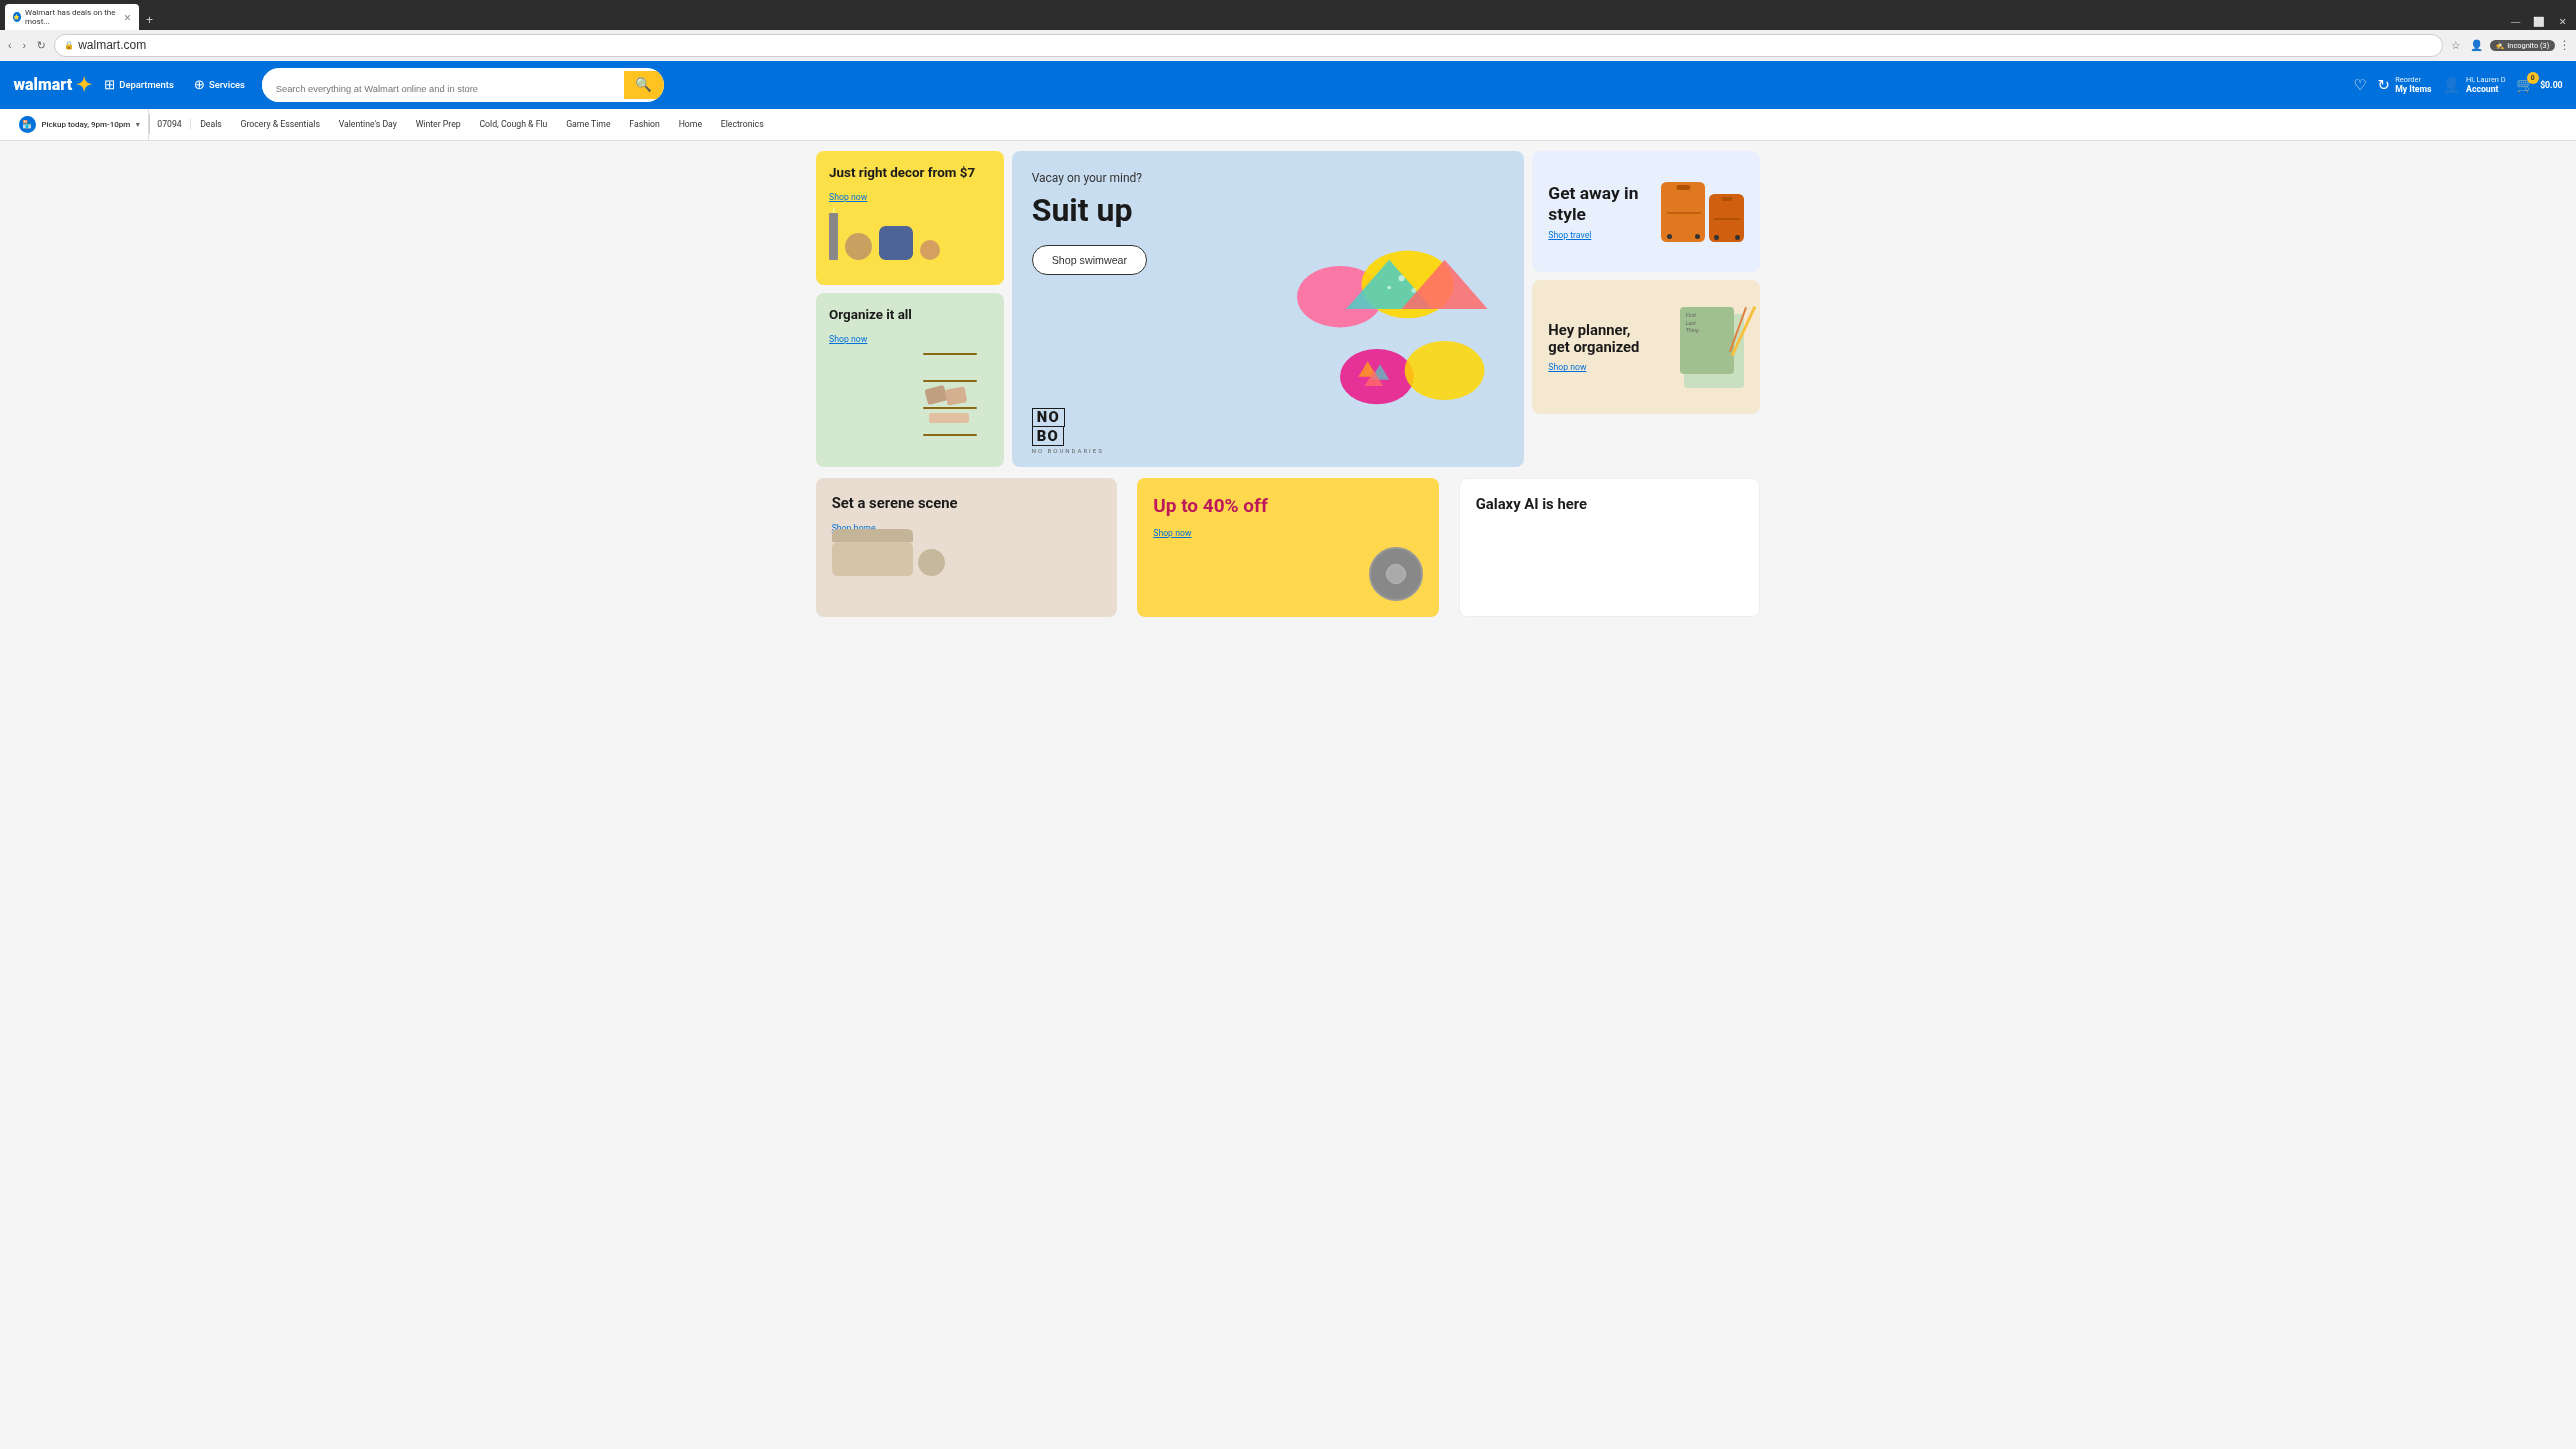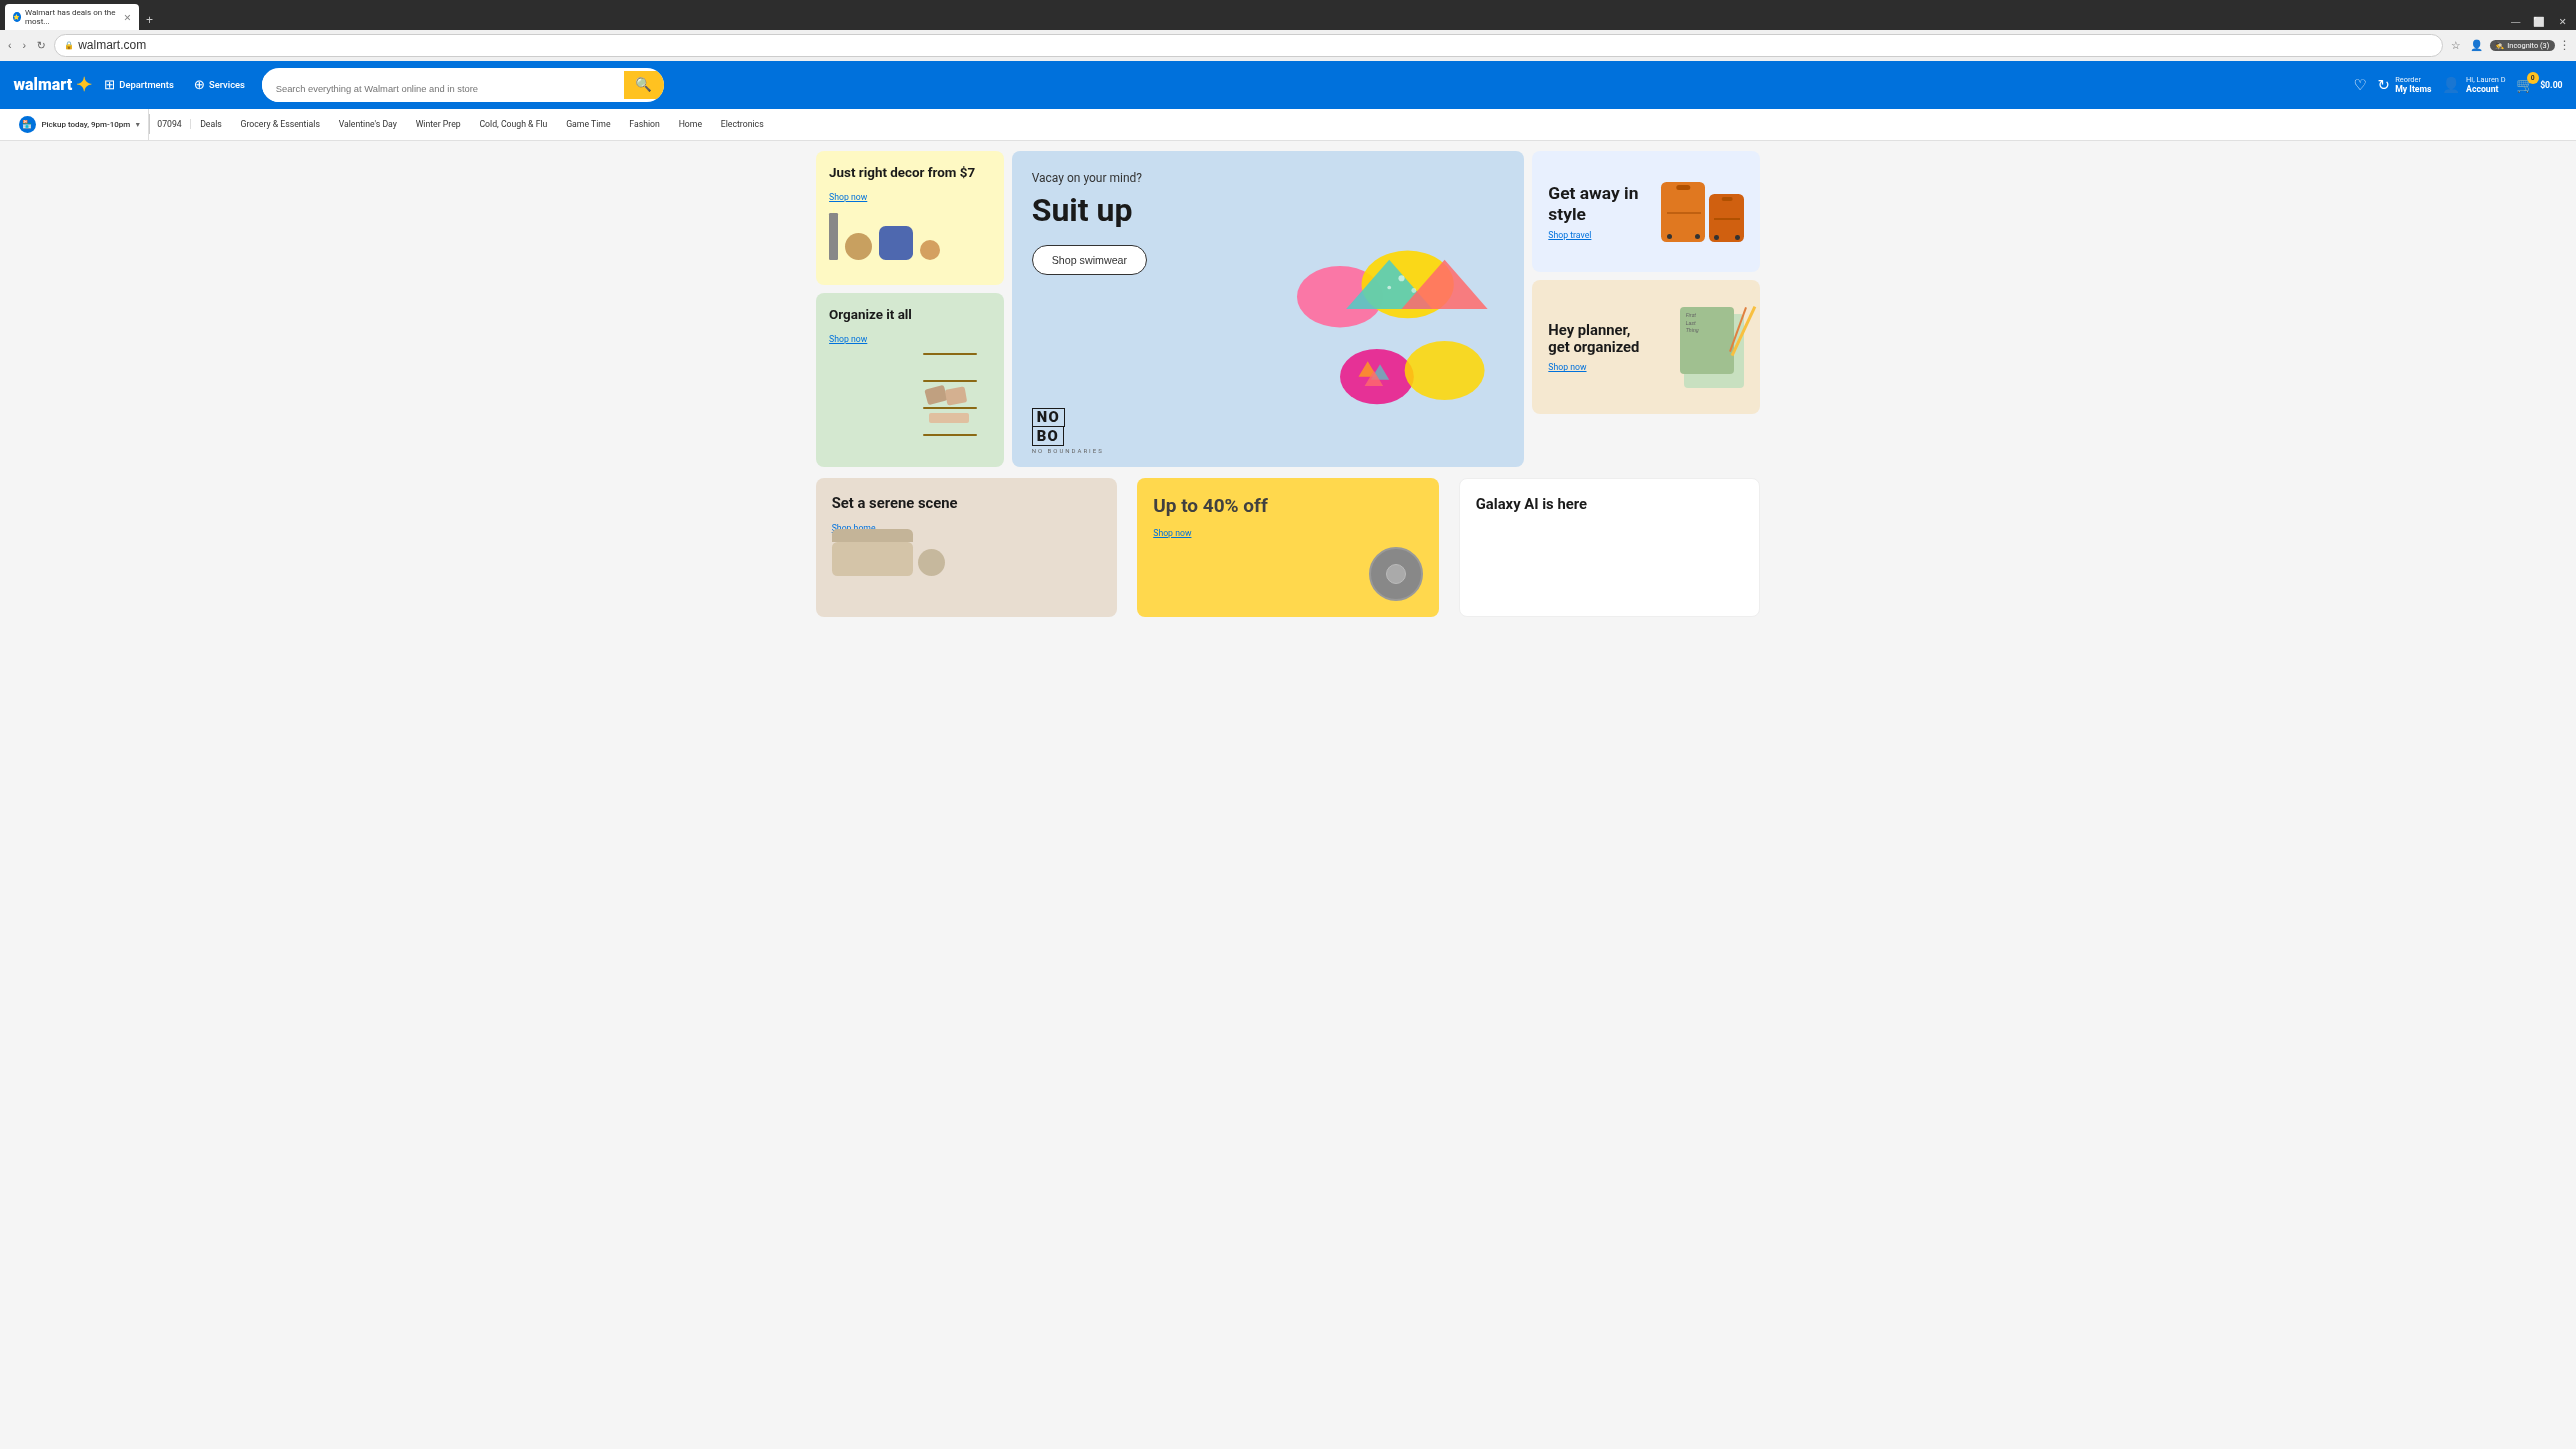--- a/index.html
+++ b/index.html
@@ -51,21 +51,21 @@
     .pickup-chevron { color: #666; font-size: 8px; }
     .zip-code { font-size: 8.7px; color: #333; padding: 0 8px; border-right: 0.7px solid #ddd; }
     .nav-links { display: flex; align-items: center; gap: 0; }
     .nav-link { padding: 0 9.4px; font-size: 8.7px; color: #333; cursor: pointer; text-decoration: none; height: 32px; display: flex; align-items: center; }
 
     
     .main-content { padding: 10.7px; display: grid; grid-template-columns: 188px 1fr 228px; gap: 8px; max-width: 966px; margin: 0 auto; }
 
     
     .promo-card { border-radius: 8px; overflow: hidden; padding: 13.4px; position: relative; cursor: pointer; }
-    .promo-card-1 { background: #fef9c3; min-height: 134px; }
+    .promo-card-1 { background: #fde047; min-height: 134px; }
     .promo-card-2 { background: #d4e8d0; min-height: 174px; }
     .promo-title { font-size: 13.4px; font-weight: 700; color: #1a1a1a; margin-bottom: 5.4px; line-height: 1.2; }
     .promo-link { color: #0071dc; font-size: 8.7px; text-decoration: underline; cursor: pointer; display: inline-block; margin-top: 5.4px; }
 
     
     .hero-banner { background: #c8ddf0; border-radius: 8px; overflow: hidden; position: relative; display: flex; align-items: flex-start; padding: 20px; min-height: 255px; }
     .hero-content { z-index: 2; }
     .hero-subtitle { font-size: 12px; color: #333; margin-bottom: 5.4px; }
     .hero-title { font-size: 32px; font-weight: 700; color: #1a1a1a; margin-bottom: 16px; }
     .hero-btn { background: white; border: 0.7px solid #333; border-radius: 16px; padding: 8px 19px; font-size: 10.7px; font-weight: 500; cursor: pointer; color: #333; }
@@ -81,21 +81,21 @@
 
     
     .luggage-visual { display: flex; gap: 5.4px; align-items: flex-end; }
 
     
     .lower-grid { display: grid; grid-template-columns: 1fr 1fr 1fr; gap: 20px; grid-column: 1 / -1; margin-top: 2.7px; }
     .scene-card { background: #e8ddd0; border-radius: 8px; padding: 16px; min-height: 81px; }
     .sale-card { background: #ffd84d; border-radius: 8px; padding: 16px; min-height: 81px; }
     .galaxy-card { background: white; border-radius: 8px; padding: 16px; min-height: 81px; border: 0.7px solid #eee; }
     .card-title-lg { font-size: 14.8px; font-weight: 700; color: #1a1a1a; margin-bottom: 5.4px; }
-    .card-title-xl { font-size: 19px; font-weight: 700; color: #404040; margin-bottom: 5.4px; }
+    .card-title-xl { font-size: 19px; font-weight: 700; color: #be185d; margin-bottom: 5.4px; }
 
     
     .left-col { display: flex; flex-direction: column; gap: 8px; }
 
     
     ::-webkit-scrollbar { width: 5.4px; }
     ::-webkit-scrollbar-track { background: #f0f0f0; }
     ::-webkit-scrollbar-thumb { background: #ccc; border-radius: 2.7px; }
 
     .divider { width: 0.7px; background: #ccc; height: 20px; }

